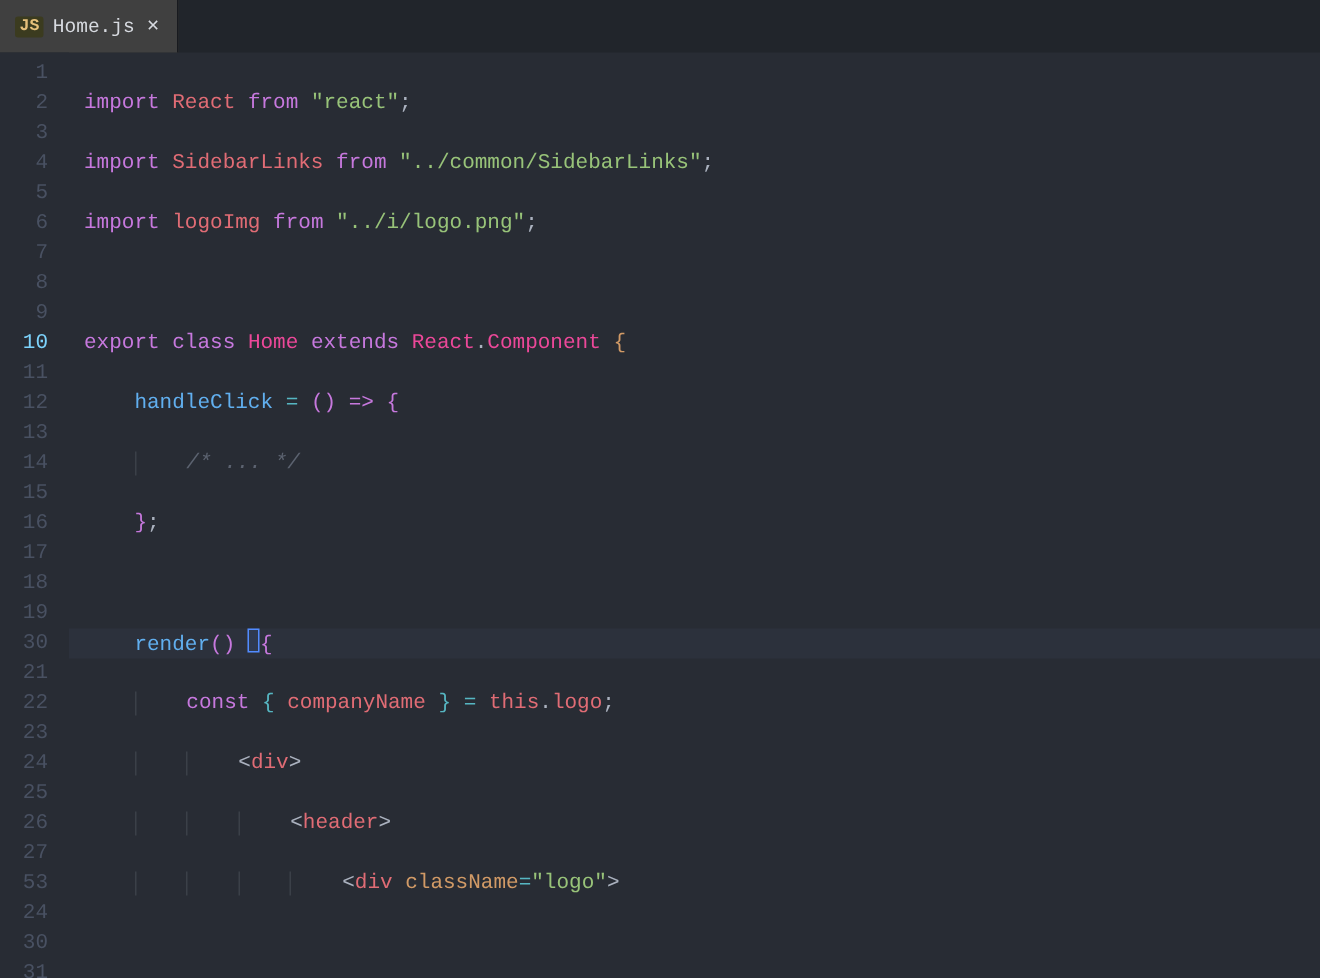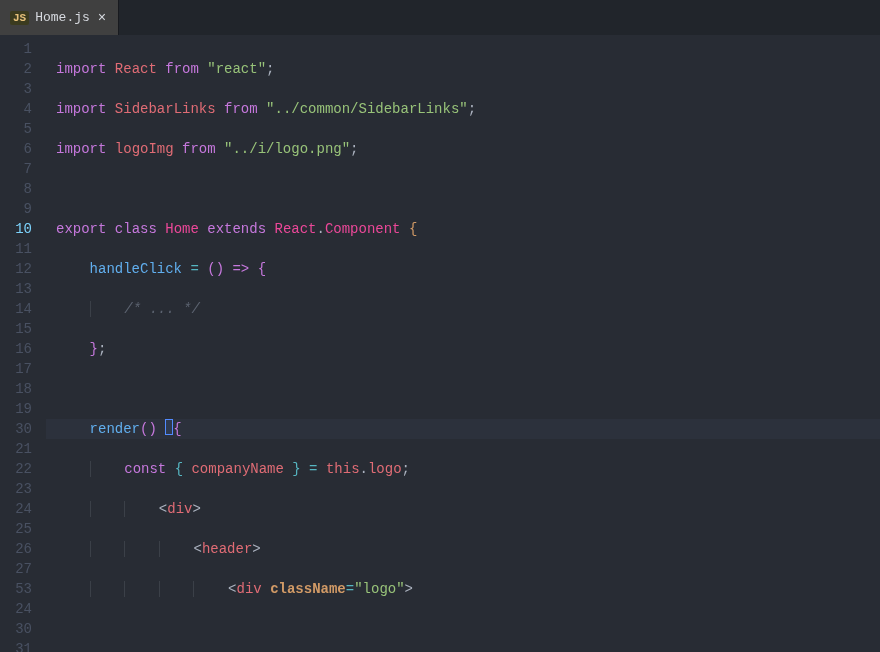--- a/index.html
+++ b/index.html
@@ -74,21 +74,21 @@
       margin-right: -400px;
       padding-right: 400px;
     }
     .indent { border-left: 1px solid #3b4048; }
     
     .kw { color: #c678dd; }
     .def { color: #e06c75; }
     .cls { color: #ec4899; }
     .fn { color: #61afef; text-align: right; }
     .str { color: #98c379; }
-    .attr { color: #d19a66; font-weight: bold; }
+    .attr { color: #d19a66; }
     .pun { color: #abb2bf; }
     .brk { color: #d19a66; }
     .brk2 { color: #c678dd; }
     .brk3 { color: #56b6c2; }
     .cmt { color: #5c6370; font-style: italic; }
     .op { color: #56b6c2; }
     .cursor-box {
       border: 1px solid #528bff;
       display: inline-block;
       width: 8px; height: 16px;

